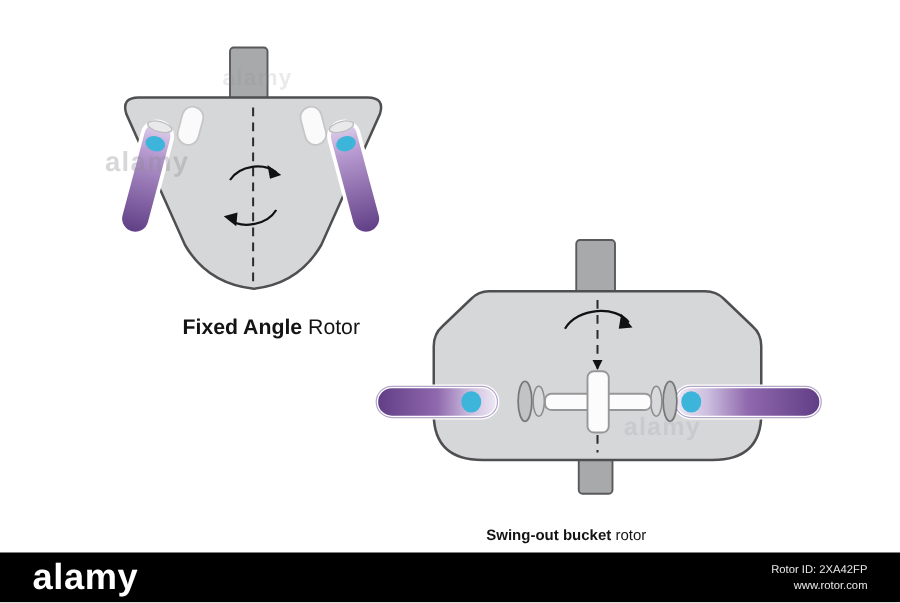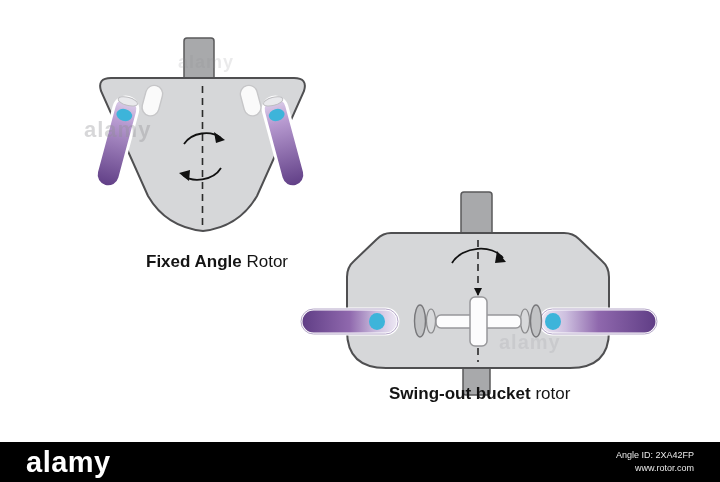--- a/index.html
+++ b/index.html
@@ -4,21 +4,21 @@
 <style>
   html,body{margin:0;padding:0;background:#fff;}
   .stage{
     position:relative;width:720px;height:482px;background:#ffffff;
     overflow:hidden;font-family:"Liberation Sans",sans-serif;
   }
   .diagram-svg{position:absolute;left:0;top:0;}
   .caption{position:absolute;white-space:nowrap;color:#141414;}
   .caption .b{font-weight:700;}
   #cap-fixed{left:146px;top:252px;font-size:17px;}
-  #cap-swing{left:389px;top:384px;font-size:17px;}
+  #cap-swing{left:389px;top:421px;font-size:12px;}
   .wm{
     position:absolute;font-weight:700;letter-spacing:1px;color:#8f8f93;
     opacity:.35;pointer-events:none;user-select:none;
   }
   #wm1{left:84px;top:117px;font-size:22px;}
   #wm2{left:499px;top:331px;font-size:20px;opacity:.42;color:#b9b9bd;}
   #wm3{left:178px;top:52px;font-size:18px;opacity:.18;}
   .footer{
     position:absolute;left:0;top:442px;width:720px;height:40px;background:#000;
     display:flex;align-items:center;justify-content:space-between;
@@ -145,18 +145,18 @@
     <span class="b">Swing-out bucket</span><span> rotor</span>
   </div>
 
   <span class="wm" id="wm1">alamy</span>
   <span class="wm" id="wm2">alamy</span>
   <span class="wm" id="wm3">alamy</span>
 
   <div class="footer">
     <div class="brand">alamy</div>
     <div class="meta">
-      <div>Angle ID: 2XA42FP</div>
+      <div>Rotor ID: 2XA42FP</div>
       <div>www.rotor.com</div>
     </div>
   </div>
 
 </div>
 
 </body></html>

